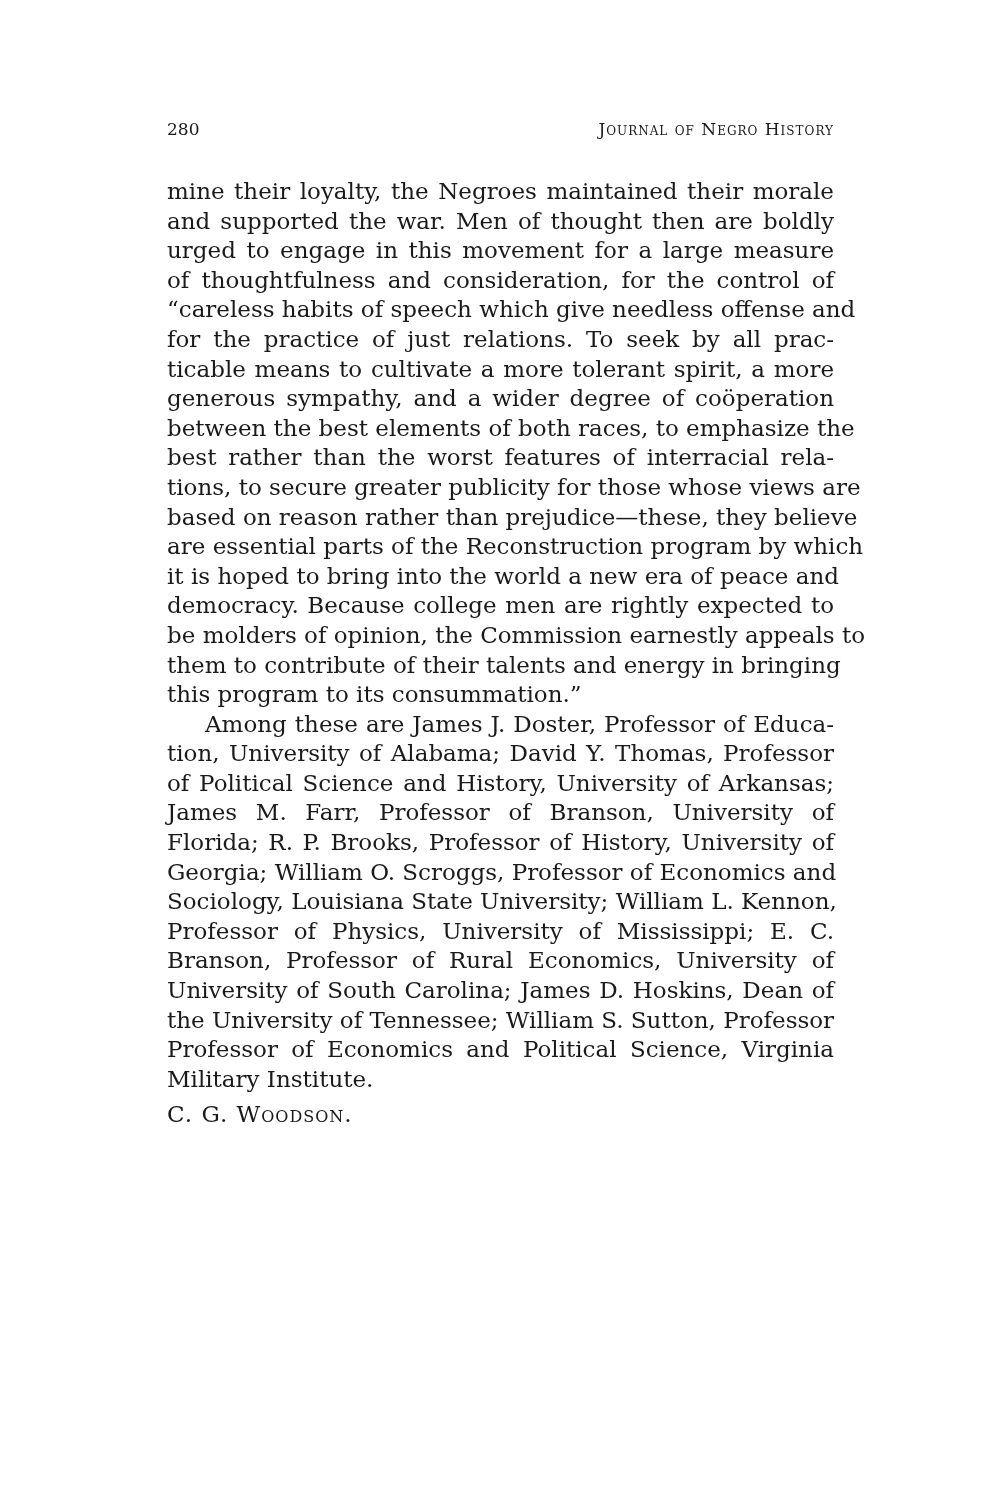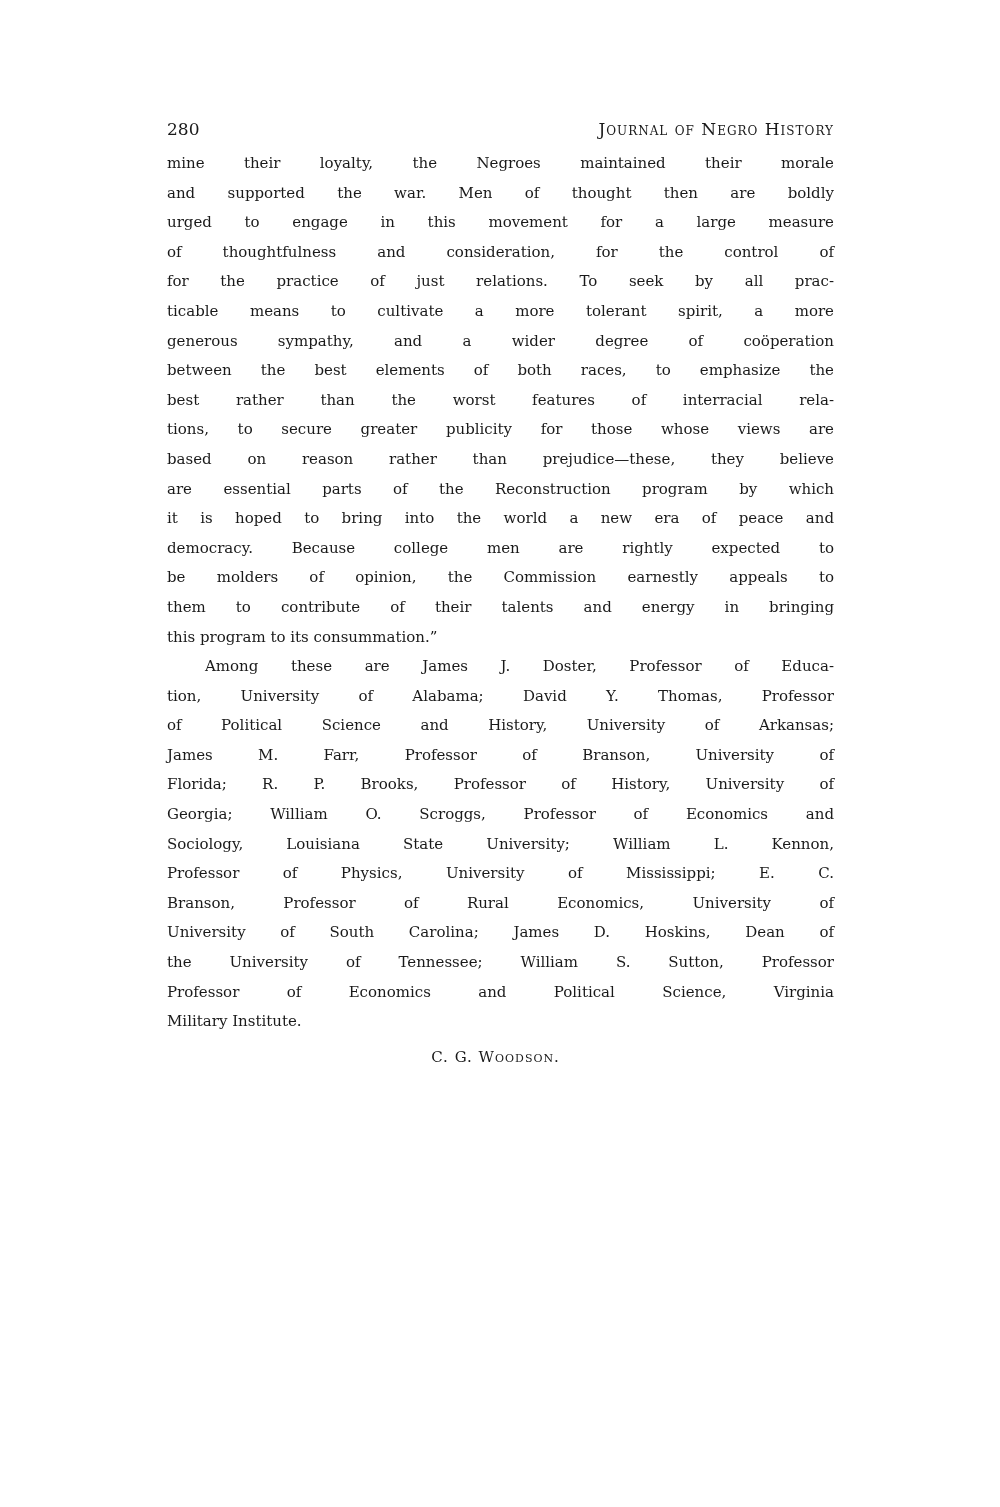--- a/index.html
+++ b/index.html
@@ -35,41 +35,41 @@
     .journal-title {
       position: absolute;
       left: 0;
       right: 0;
       text-align: right;
       font-variant: small-caps;
       letter-spacing: 1px;
       padding-left: 30px;
     }
     .body-text {
-      margin-top: 3px;
-      font-size: 15px;
+      margin-top: 31px;
+      font-size: 23px;
       line-height: 29.6px;
       text-align: justify;
     }
     .line {
       display: block;
       text-align: justify;
       text-align-last: justify;
       white-space: nowrap;
       height: 29.6px;
     }
     .line.last {
       text-align-last: left;
     }
     .line.indent {
       padding-left: 38px;
     }
     .signature {
       display: block;
-      text-align: center;
+      text-align: left;
       padding-right: 10px;
       font-variant: small-caps;
       letter-spacing: 1px;
       height: 29.6px;
       margin-top: 6px;
     }
   </style>
 </head>
 <body>
 
@@ -78,20 +78,21 @@
     <span class="page-number">280</span>
     <span class="journal-title">Journal of Negro History</span>
   </div>
 
   <div class="body-text">
     <div class="paragraph">
       <span class="line">mine their loyalty, the Negroes maintained their morale</span>
       <span class="line">and supported the war.  Men of thought then are boldly</span>
       <span class="line">urged to engage in this movement for a large measure</span>
       <span class="line">of thoughtfulness and consideration, for the control of</span>
+      <span class="line">“careless habits of speech which give needless offense and</span>
       <span class="line">for the practice of just relations.  To seek by all prac-</span>
       <span class="line">ticable means to cultivate a more tolerant spirit, a more</span>
       <span class="line">generous sympathy, and a wider degree of coöperation</span>
       <span class="line">between the best elements of both races, to emphasize the</span>
       <span class="line">best rather than the worst features of interracial rela-</span>
       <span class="line">tions, to secure greater publicity for those whose views are</span>
       <span class="line">based on reason rather than prejudice—these, they believe</span>
       <span class="line">are essential parts of the Reconstruction program by which</span>
       <span class="line">it is hoped to bring into the world a new era of peace and</span>
       <span class="line">democracy.  Because college men are rightly expected to</span>

